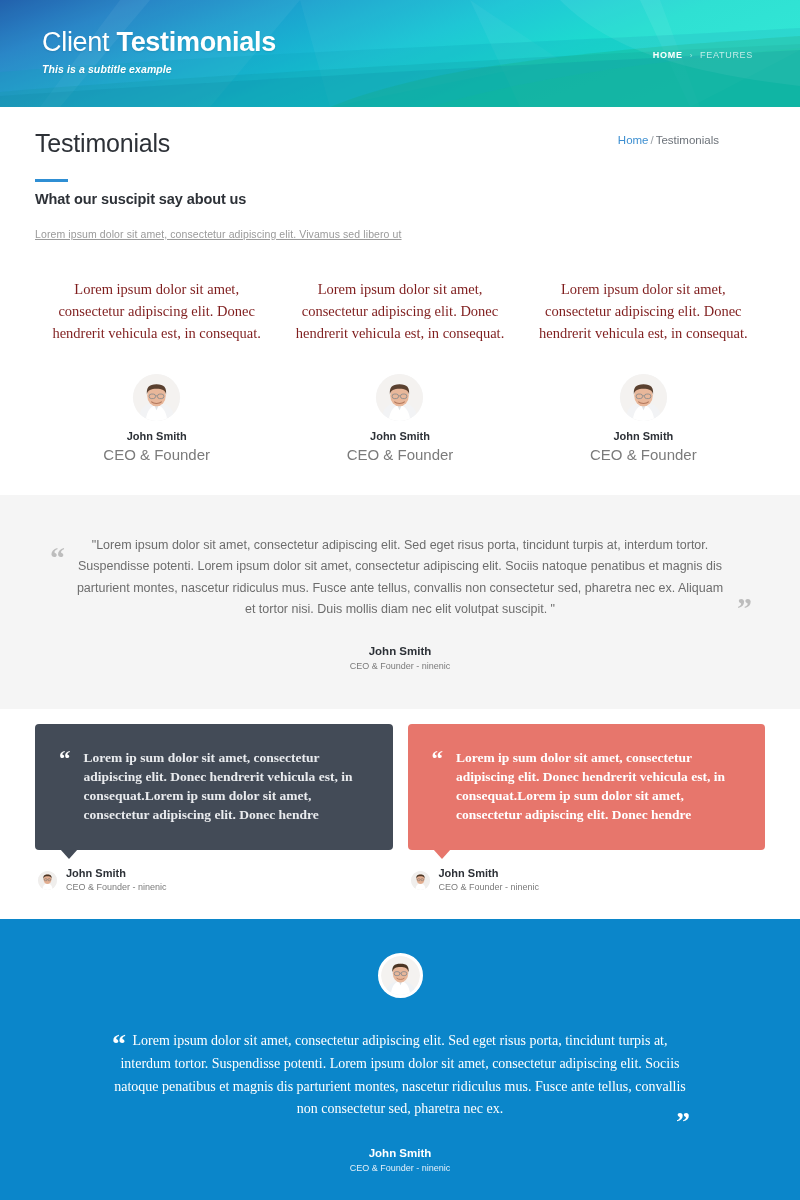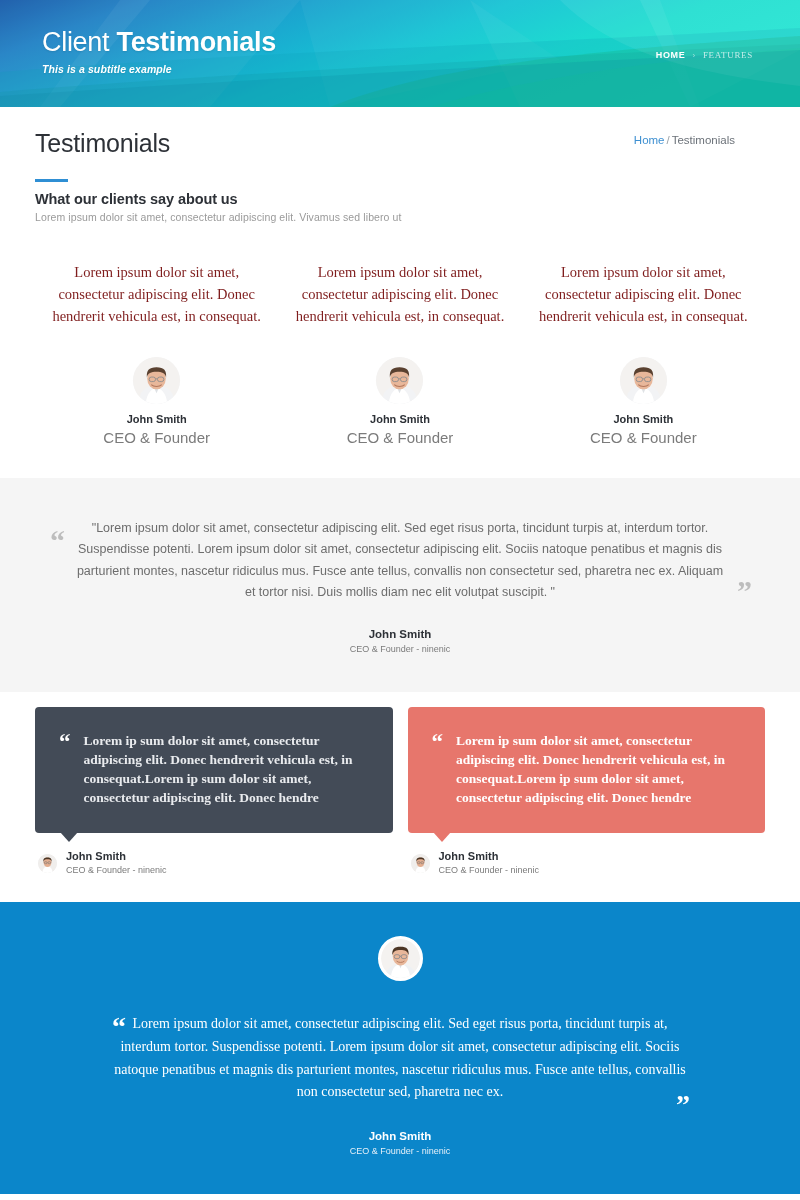--- a/index.html
+++ b/index.html
@@ -64,38 +64,38 @@
     top: 50px;
     font-size: 9px;
     letter-spacing: 0.7px;
     color: #ffffff;
     display: flex;
     align-items: center;
     gap: 7px;
   }
   .hero-crumbs .hc-home { font-weight: 700; color:#ffffff; }
   .hero-crumbs .hc-sep  { color: rgba(255,255,255,0.55); font-size: 8px; }
-  .hero-crumbs .hc-cur  { color: rgba(255,255,255,0.72); font-weight: 400; font-family: Liberation Serif, serif; }
+  .hero-crumbs .hc-cur  { color: rgba(255,255,255,0.72); font-weight: 400; }
 
   
   .container { width: 800px; padding: 0 35px; }
   .page-head {
     padding-top: 22px;
     position: relative;
     height: 72px;
   }
   .page-title {
     font-size: 25px;
     font-weight: 300;
     color: #2d3137;
     letter-spacing: -0.2px;
   }
   .crumb {
     position: absolute;
-    right: 30px;
+    right: 46px;
     top: 27px;
     font-size: 11.5px;
     color: #6c7279;
   }
   .crumb a { color: #3d8fd1; text-decoration: none; }
   .crumb .sl { color: #9aa0a6; padding: 0 2px; }
 
   .sec-head { padding-bottom: 4px; }
   .sec-rule {
     width: 33px;
@@ -105,22 +105,23 @@
   }
   .sec-title {
     font-size: 14.5px;
     font-weight: 700;
     color: #2d3137;
     letter-spacing: -0.1px;
   }
   .sec-desc {
     font-size: 10.5px;
     color: #9a9a9a;
-    margin-top: 4px;
+    margin-top: 21px;
     letter-spacing: 0.1px;
+    text-decoration: underline;
   }
 
   
   .tri {
     display: flex;
     gap: 0;
     padding: 34px 0 18px 0;
   }
   .tri-col {
     flex: 1 1 0;
@@ -353,21 +354,21 @@
   <div class="container">
     <div class="page-head">
       <div class="page-title">Testimonials</div>
       <div class="crumb">
         <a href="#">Home</a><span class="sl">/</span><span>Testimonials</span>
       </div>
     </div>
 
     <div class="sec-head">
       <div class="sec-rule"></div>
-      <div class="sec-title">What our clients say about us</div>
+      <div class="sec-title">What our suscipit say about us</div>
       <div class="sec-desc">Lorem ipsum dolor sit amet, consectetur adipiscing elit. Vivamus sed libero ut</div>
     </div>
 
     <div class="tri">
       <div class="tri-col">
         <div class="tri-quote">Lorem ipsum dolor sit amet, consectetur adipiscing elit. Donec hendrerit vehicula est, in consequat.</div>
         <div class="tri-avatar">
           <svg class="face" viewBox="0 0 48 48" aria-hidden="true">
             <circle cx="24" cy="24" r="24" fill="#f4f2f0"></circle>
             <ellipse cx="24" cy="42" rx="17" ry="13" fill="#f2f3f5"></ellipse>

